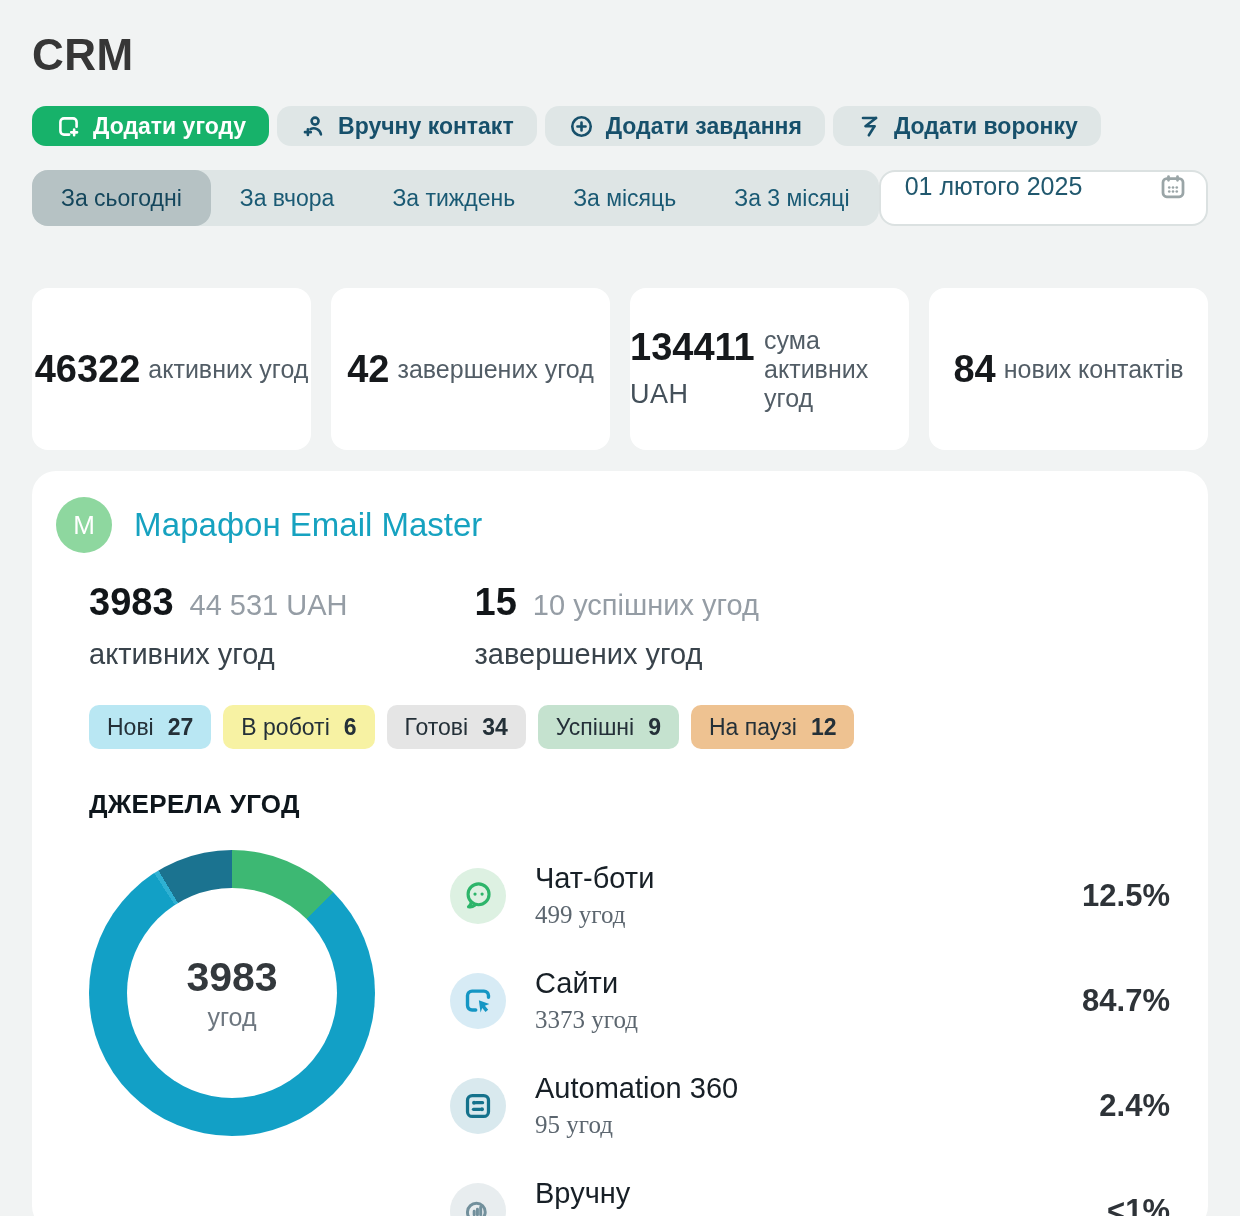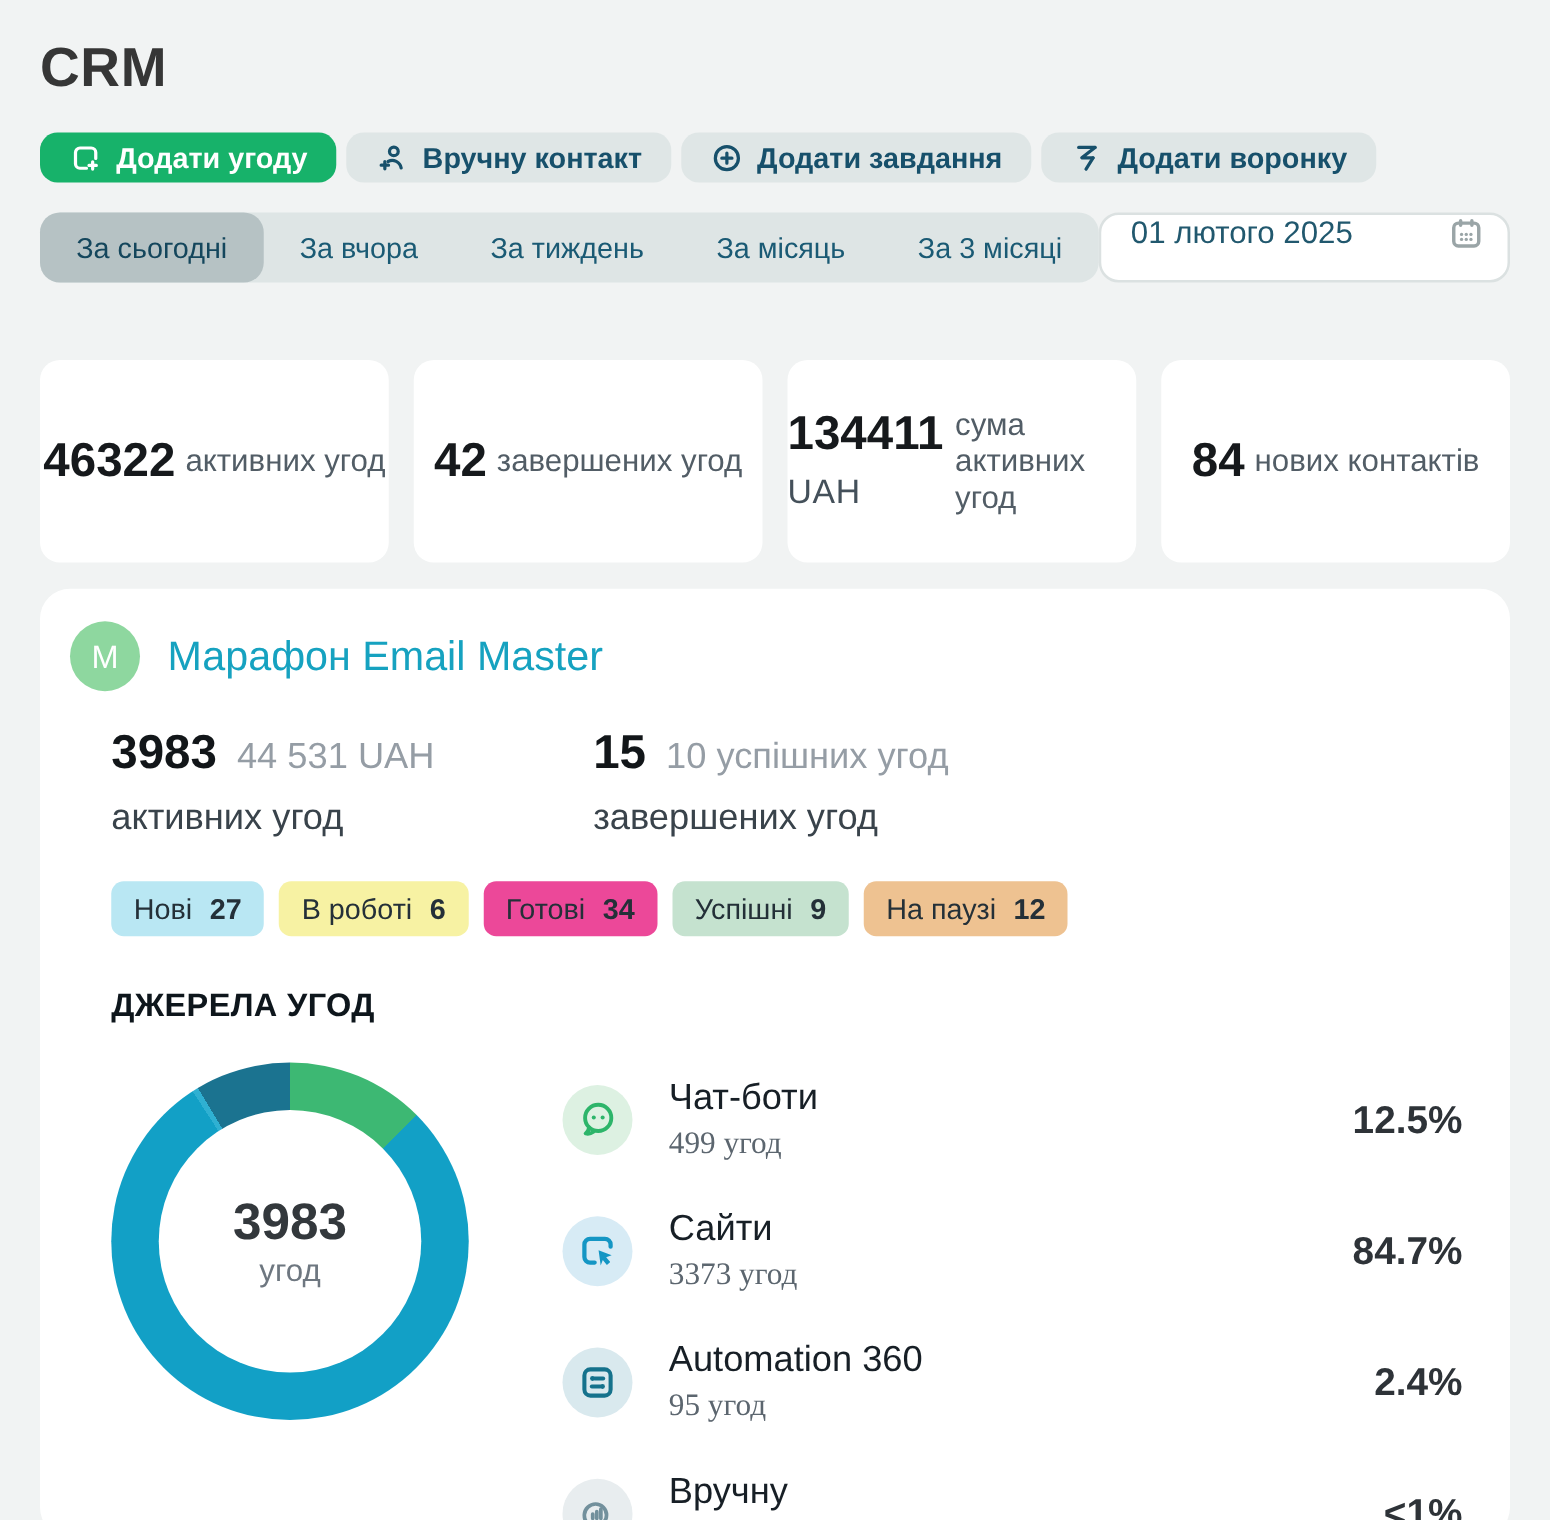--- a/index.html
+++ b/index.html
@@ -238,21 +238,21 @@
 
     <div class="badges">
       <div class="badge" style="background: rgb(185, 231, 243);">
         <span>Нові</span>
           <b>27</b>
       </div>
       <div class="badge" style="background: rgb(247, 242, 163);">
         <span>В роботі</span>
           <b>6</b>
       </div>
-      <div class="badge" style="background: #ec4899;">
+      <div class="badge" style="background: #e5e5e5;">
         <span>Готові</span>
           <b>34</b>
       </div>
       <div class="badge" style="background: rgb(197, 226, 207);">
         <span>Успішні</span>
           <b>9</b>
       </div>
       <div class="badge" style="background: rgb(238, 194, 145);">
         <span>На паузі</span>
           <b>12</b>

